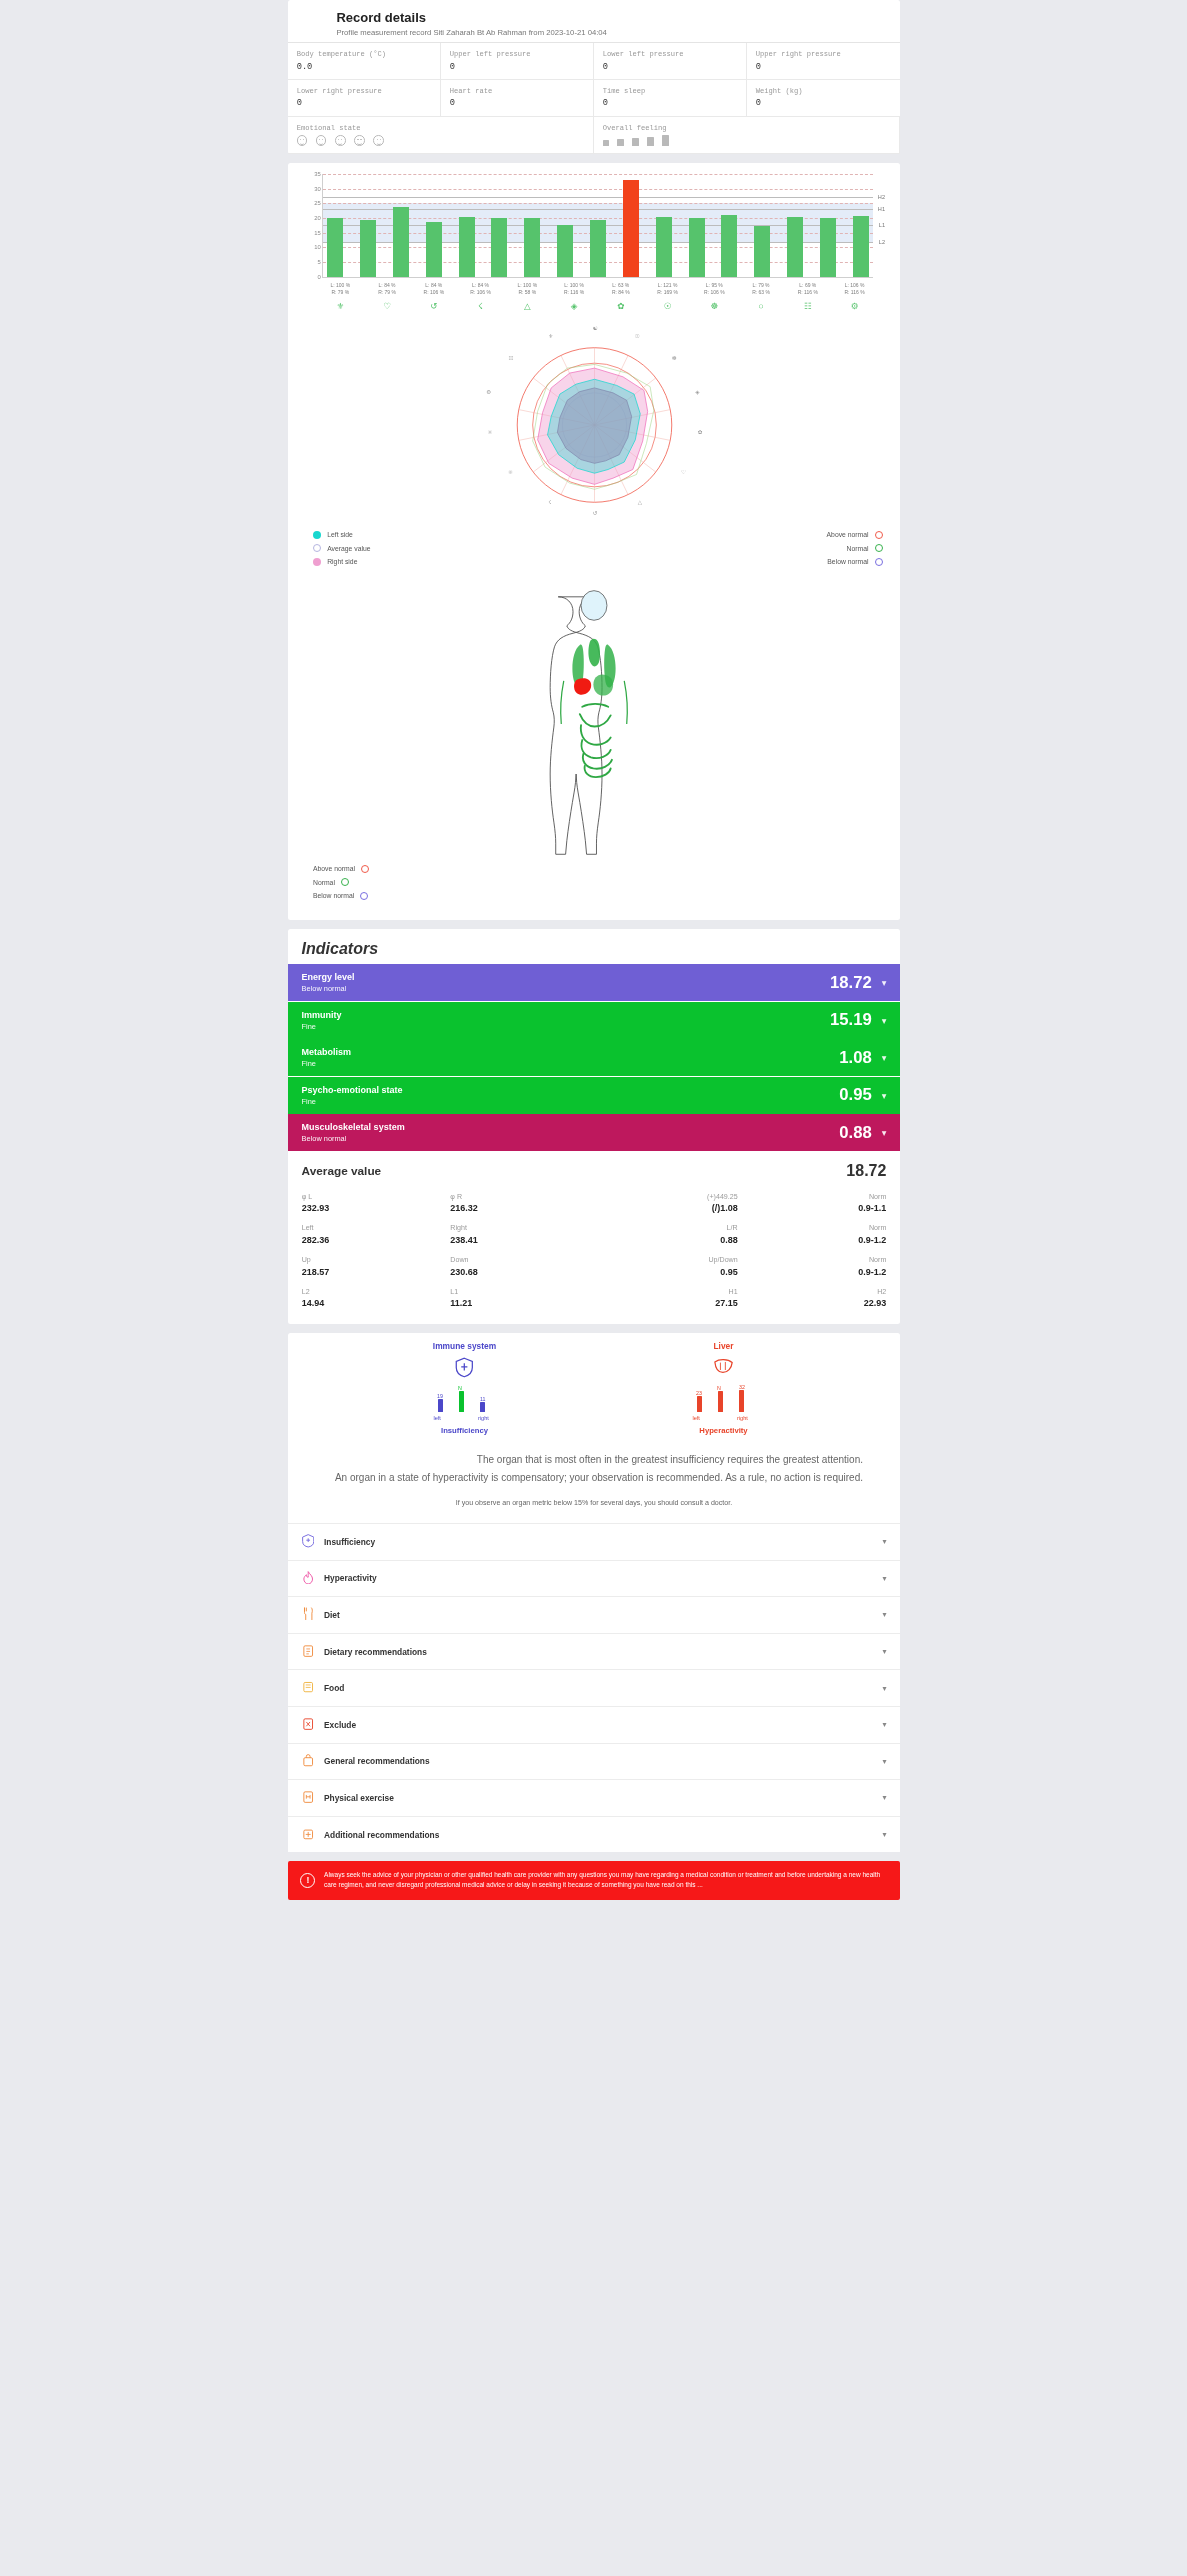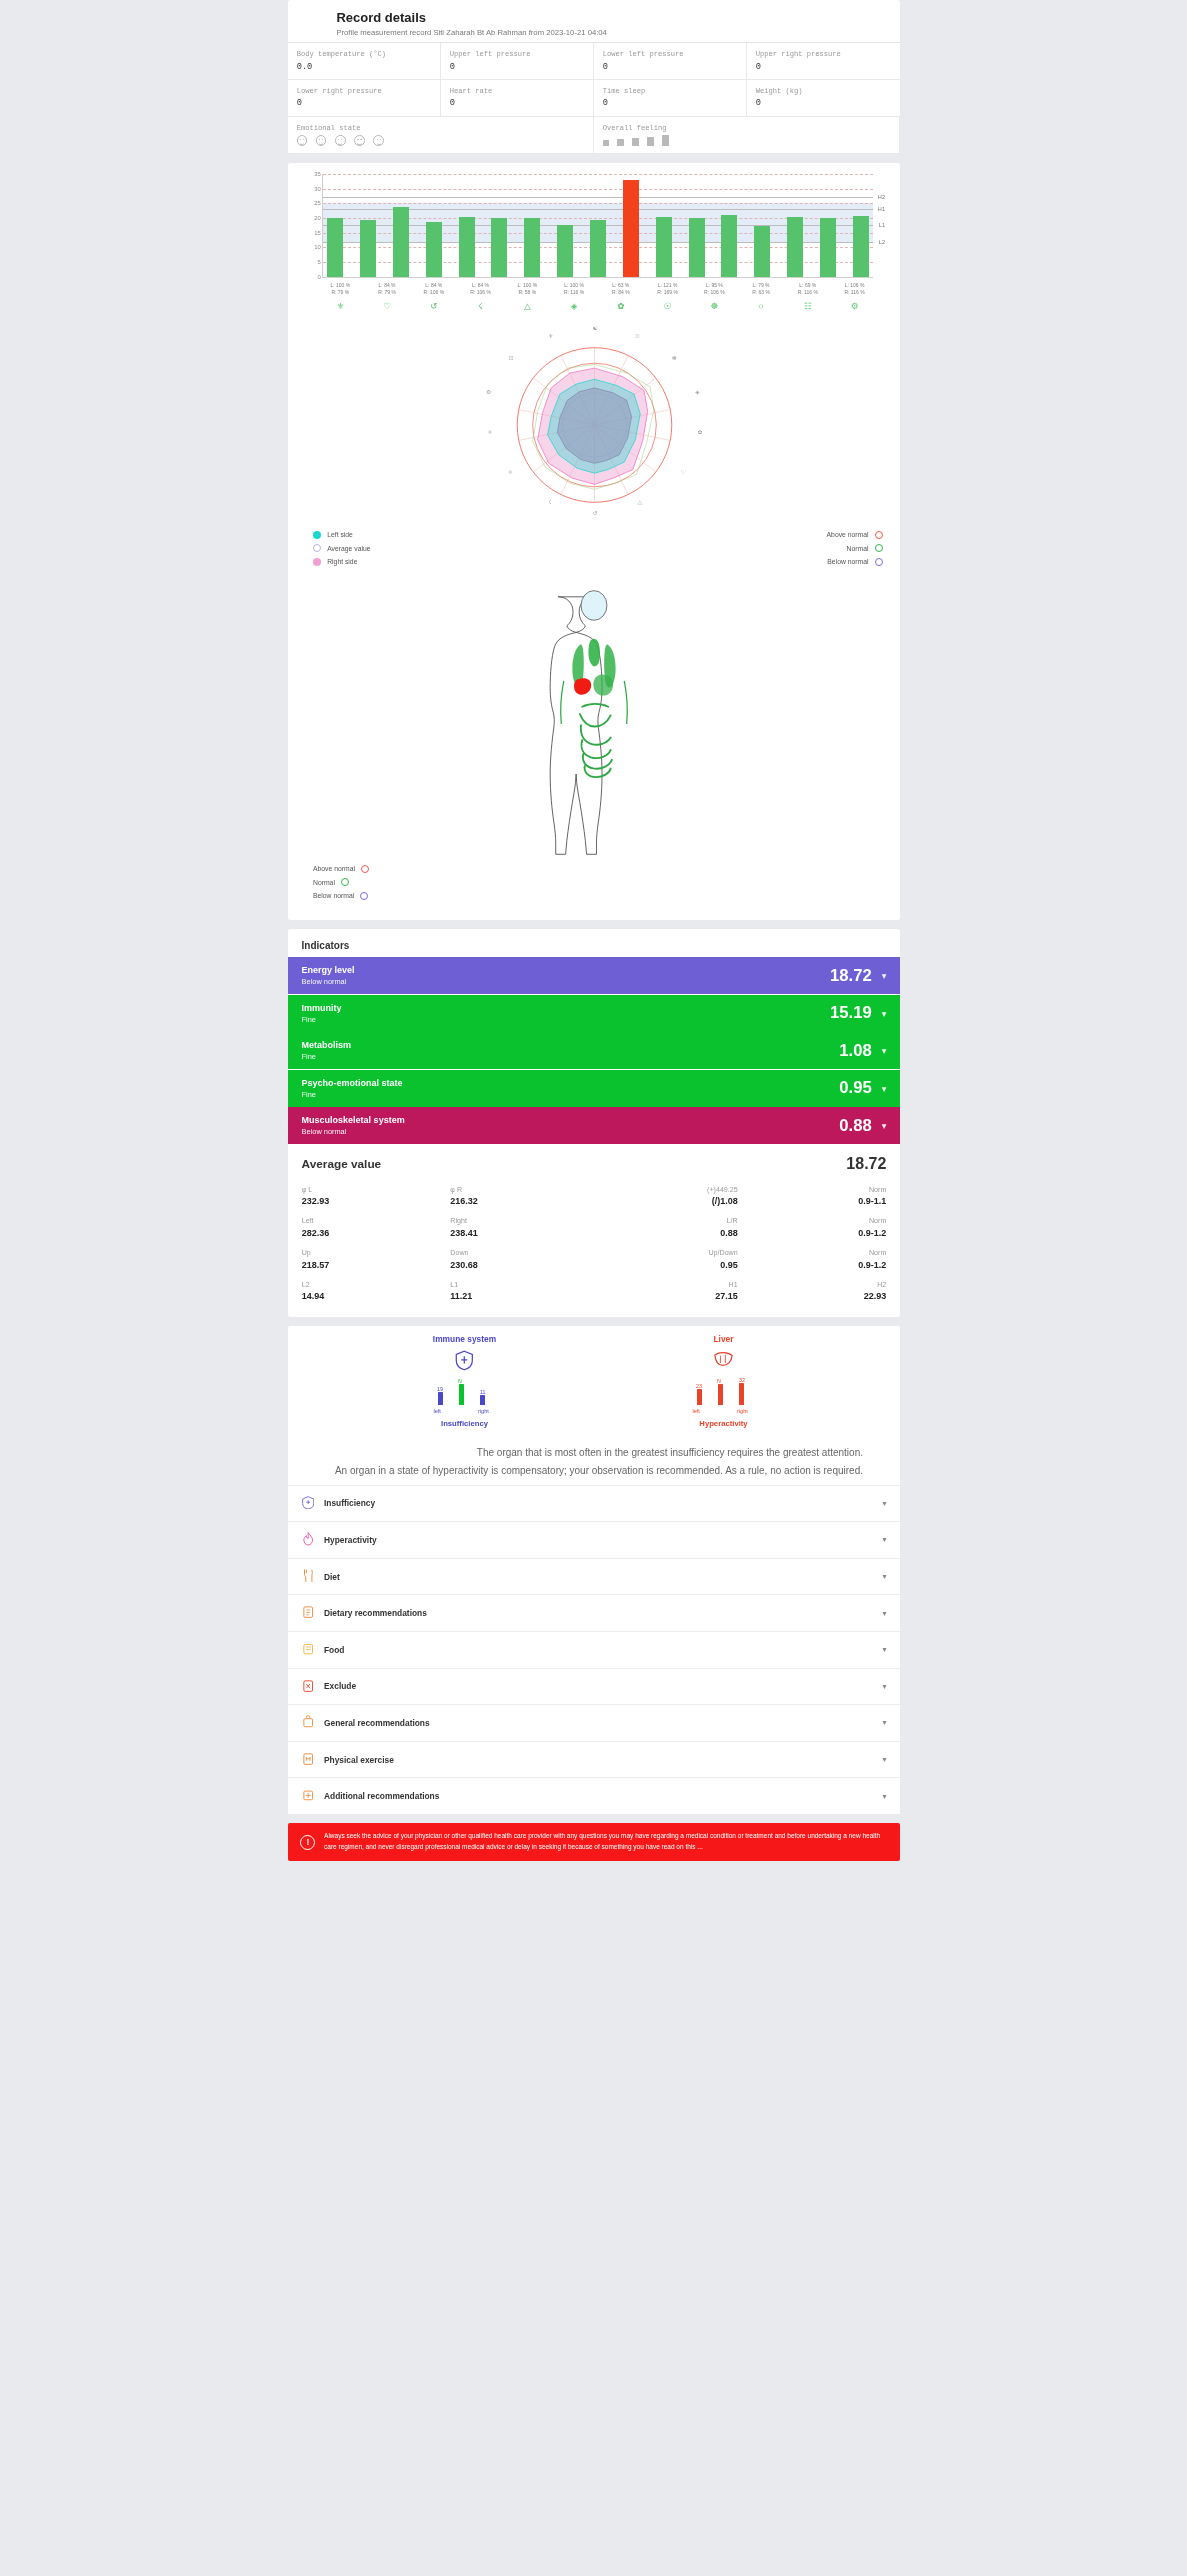--- a/index.html
+++ b/index.html
@@ -92,21 +92,21 @@
   .ring { width: 8px; height: 8px; border-radius: 50%; border: 1px solid #f05a4a; background: #fff; }
   .ring.norm { border-color: #37b24d; }
   .ring.below { border-color: #7a6fe0; }
 
   
   .body-wrap { display: flex; justify-content: center; padding: 2.5px 0 0 0; }
   .body-legend { padding: 5px 0 15px 25px; font-size: 6.8px; color: #555; }
   .body-legend div { display: flex; align-items: center; gap: 6.2px; margin-bottom: 5.6px; }
 
   
-  .ind-title { font-size: 10px; font-weight: bold; padding: 11px 13.6px 6.2px 13.6px; }
+  .ind-title { font-size: 16px; font-weight: bold; padding: 11px 13.6px 6.2px 13.6px; font-style: italic; }
   .ind-row {
     display: flex; align-items: center; justify-content: space-between;
     padding: 8px 13.6px; color: #fff; margin-bottom: 0.6px;
   }
   .ind-name { font-size: 9px; font-weight: bold; }
   .ind-state { font-size: 7.4px; margin-top: 1.9px; opacity: .95; }
   .ind-right { display: flex; align-items: center; gap: 10px; }
   .ind-value { font-size: 16.7px; font-weight: bold; }
   .chev { font-size: 9.3px; opacity: .9; }
 
@@ -659,20 +659,21 @@
           <div class="mini-side" style="left:57px;color:#e8442a">right</div>
         </div>
         <div class="organ-status red">Hyperactivity</div>
       </div>
     </div>
 
     <div class="rec-note">
       <div>The organ that is most often in the greatest insufficiency requires the greatest attention.</div>
       <div>An organ in a state of hyperactivity is compensatory; your observation is recommended. As a rule, no action is required.</div>
     </div>
+    <div class="rec-note2">If you observe an organ metric below 15% for several days, you should consult a doctor.</div>
 
     <div class="acc-item">
       <div class="acc-left">
         <span>
           <svg width="12.4" height="13.6" viewBox="0 0 20 22">
               <path d="M10 1 L19 5 v7c0 6-4 8-9 9 -5-1-9-3-9-9V5Z" fill="none" stroke="#7a6fe0" stroke-width="1.6"></path>
               <path d="M10 7v6M7 10h6" stroke="#7a6fe0" stroke-width="1.6"></path>
             </svg>
         </span>
         <span class="acc-label">Insufficiency</span>

